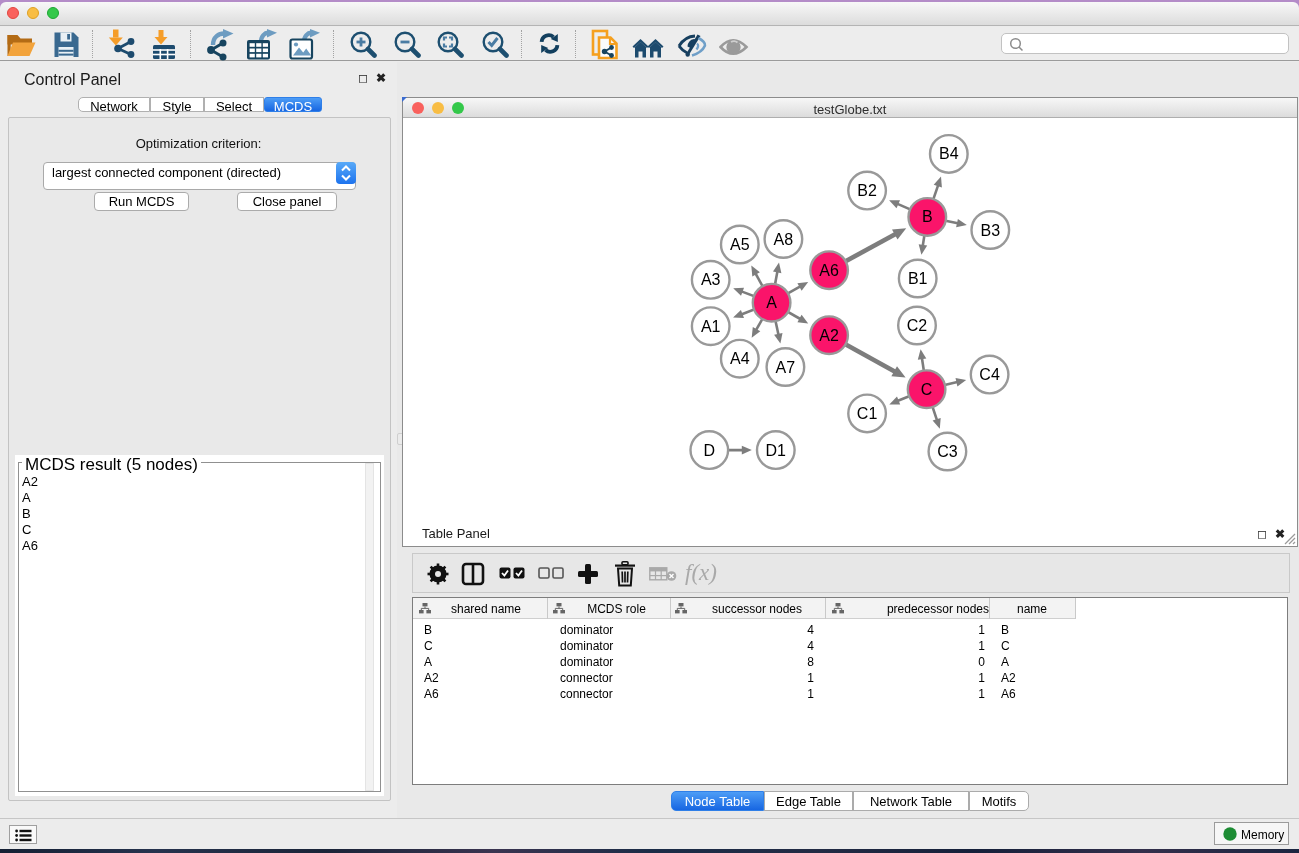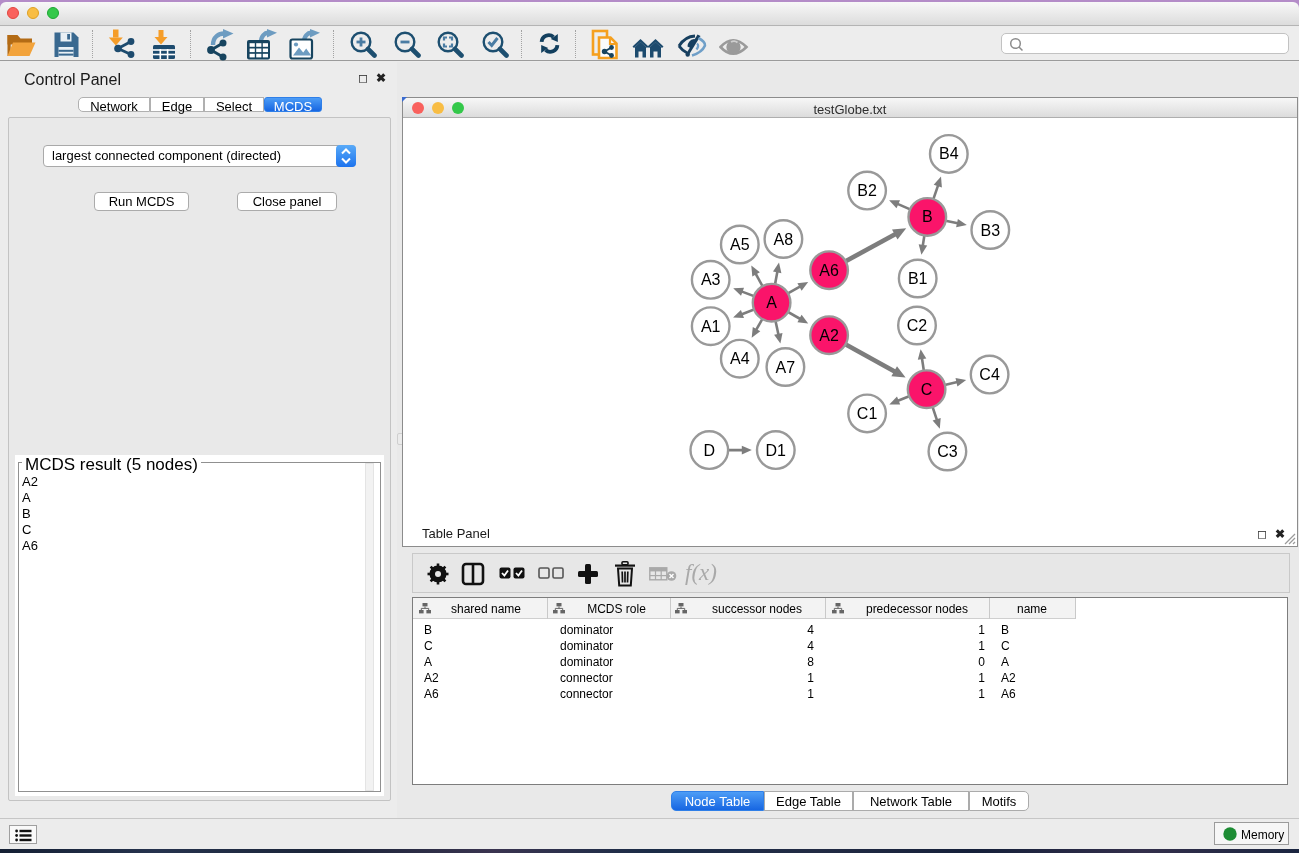--- a/index.html
+++ b/index.html
@@ -29,21 +29,21 @@
 #cpanel { left:0; top:62px; width:397px; height:756px; background:#ececec; }
 #cpHead { position:absolute; left:0; top:0; width:100%; height:34px; }
 #cpHead .t { position:absolute; left:24px; top:9px; font-size:16px; color:#1a1a1a; }
 #cpBox { position:absolute; left:8px; top:55px; width:383px; height:684px;
   background:#e9e9e9; border:1px solid #c3c3c3; border-radius:2px; }
 #cpTabs { position:absolute; left:78px; top:35px; height:19px; font-size:13px; }
 .cptab { position:absolute; top:0; height:15px; line-height:18px; text-align:center;
   background:#fff; border:1px solid #b0b0b0; color:#000; }
 .cptab.sel { background:linear-gradient(#4d9df6,#1766e2); border-color:#2f7fe8; color:#fff; border-radius:3px; }
 #optLabel { position:absolute; left:0; width:397px; top:74px; text-align:center; font-size:13px; color:#111; }
-#combo { position:absolute; left:43px; top:83px; width:313px; height:22px; background:#fff;
+#combo { position:absolute; left:43px; top:100px; width:313px; height:28px; background:#fff;
   border:1px solid #a9a9a9; border-radius:4px; font-size:13px; line-height:20px; padding-left:8px; color:#000;}
 #comboBtn { position:absolute; right:-1px; top:-1px; width:20px; height:22px; border-radius:4px;
   background:linear-gradient(#59aaf8,#1d73ee); }
 .btn { position:absolute; height:19px; background:#fff; border:1px solid #ababab; border-radius:4px;
   font-size:13px; text-align:center; line-height:17px; color:#000; }
 #grpBox { position:absolute; left:15px; top:393px; width:369px; height:341px; background:#fff; }
 #grpBorder { position:absolute; left:3px; top:7px; right:3px; bottom:4px; border:1px solid #909090; }
 #grpLabel { position:absolute; left:7px; top:0px; background:#fff; padding:0 3px; font-size:17px; color:#000;}
 #grpList { position:absolute; left:7px; top:19px; font-size:13px; line-height:16px; color:#000;}
 #grpScroll { position:absolute; top:8px; right:10px; bottom:5px; width:9px; background:#f2f2f2; border:1px solid #e4e4e4;}
@@ -249,24 +249,25 @@
 
 <div class="abs" id="cpanel">
   <div id="cpHead">
       <span class="t">Control Panel</span>
     <span class="winIcons" style="left:358px; top:9px;">◻</span>
     <span class="winIcons" style="left:376px; top:9px; font-weight:bold;">✖</span>
   </div>
   <div id="cpBox"></div>
   <div id="cpTabs">
     <div class="cptab" style="left:0px; width:72px; border-radius:5px 0 0 5px;">Network</div>
-    <div class="cptab" style="left:72px; width:54px;">Edge</div>
+    <div class="cptab" style="left:72px; width:54px;">Style</div>
     <div class="cptab" style="left:126px; width:60px;">Select</div>
     <div class="cptab sel" style="left:186px; width:58px;">MCDS</div>
   </div>
+  <div id="optLabel">Optimization criterion:</div>
   <div id="combo">largest connected component (directed)<div id="comboBtn">
     <svg width="20" height="22" viewBox="0 0 20 22">
       <path d="M6 8.5 L10 4.5 L14 8.5" fill="none" stroke="#fff" stroke-width="2"></path>
       <path d="M6 13.5 L10 17.5 L14 13.5" fill="none" stroke="#fff" stroke-width="2"></path>
     </svg>
   </div></div>
   <div class="btn" style="left:94px; top:130px; width:95px;">Run MCDS</div>
   <div class="btn" style="left:201px; top:130px; width:100px;margin-left:36px;">Close panel</div>
   <div id="grpBox">
     <div id="grpBorder"></div>
@@ -472,21 +473,21 @@
           </svg>
         <svg class="sorticon" style="position:absolute;left:419px;top:5px" width="12" height="11" viewBox="0 0 12 11">
             <rect x="3.5" y="0" width="5" height="3.4" fill="#666"></rect>
             <rect x="0" y="7" width="4.6" height="3.4" fill="#666"></rect>
             <rect x="7.4" y="7" width="4.6" height="3.4" fill="#666"></rect>
             <path d="M6 3.4 v2 M2.3 7 v-1.6 h7.4 V7" stroke="#666" fill="none" stroke-width="1"></path>
           </svg>
         <div class="tcell" style="left:18px;top:4px;width:110px;text-align:center;">shared name</div>
         <div class="tcell" style="left:150px;top:4px;width:107px;text-align:center;">MCDS role</div>
         <div class="tcell" style="left:276px;top:4px;width:136px;text-align:center;">successor nodes</div>
-        <div class="tcell" style="left:432px;top:4px;width:144px;text-align:center;">predecessor nodes</div>
+        <div class="tcell" style="left:432px;top:4px;width:144px;text-align:right;">predecessor nodes</div>
         <div class="tcell" style="left:576px;top:4px;width:86px;text-align:center;">name</div>
       </div>
       <div class="tcell" style="left:11px;top:24px;line-height:16px;">B<br>C<br>A<br>A2<br>A6</div>
       <div class="tcell" style="left:147px;top:24px;line-height:16px;">dominator<br>dominator<br>dominator<br>connector<br>connector</div>
       <div class="tcell" style="left:300px;top:24px;width:101px;line-height:16px;text-align:right;">4<br>4<br>8<br>1<br>1</div>
       <div class="tcell" style="left:480px;top:24px;width:92px;line-height:16px;text-align:right;">1<br>1<br>0<br>1<br>1</div>
       <div class="tcell" style="left:588px;top:24px;line-height:16px;">B<br>C<br>A<br>A2<br>A6</div>
     </div>
     <div id="tTabs">
       <div class="ttab sel" style="left:0; width:93px; border-radius:5px 0 0 5px;">Node Table</div>

